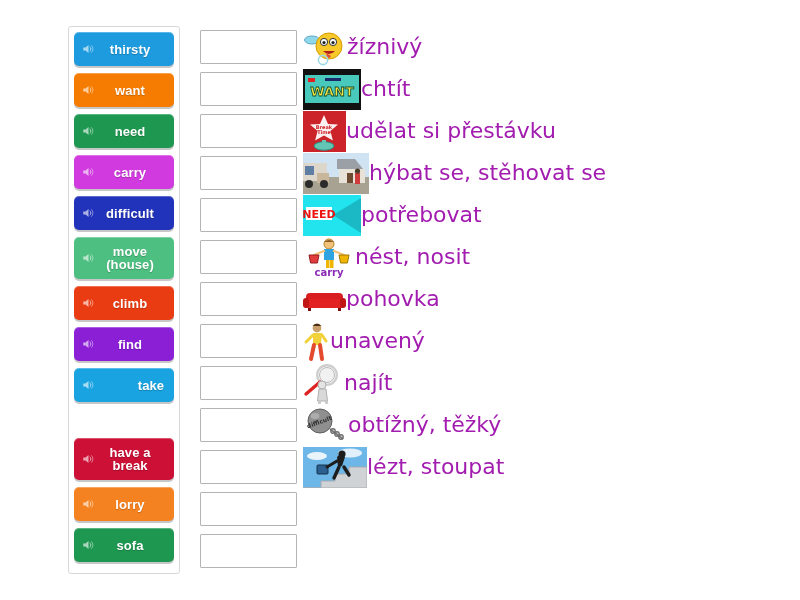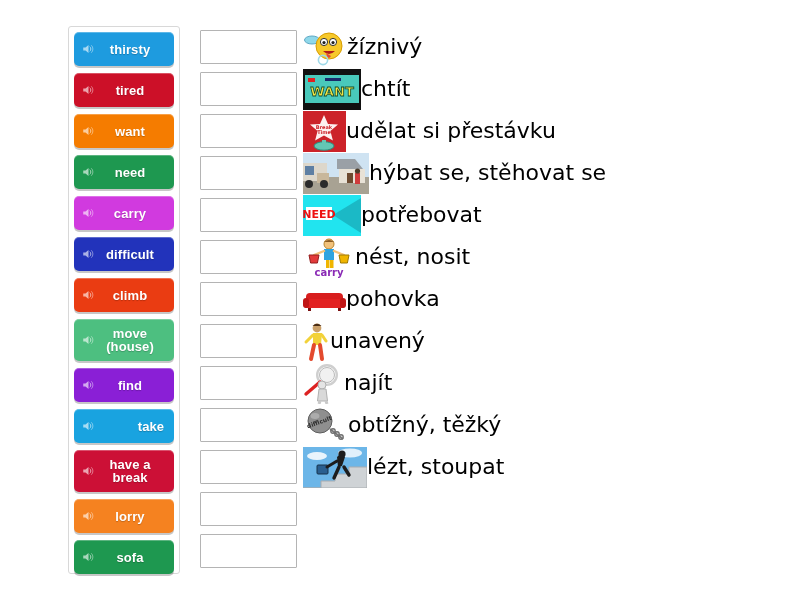--- a/index.html
+++ b/index.html
@@ -104,21 +104,21 @@
     flex: 0 0 auto;
     height: 41px;
     display: flex;
     align-items: center;
     justify-content: flex-start;
     overflow: hidden;
   }
   .thumb svg { display: block; }
   .answer-text {
     font-size: 22px;
-    color: #000000;
+    color: #a21caf;
     line-height: 24px;
     white-space: nowrap;
     font-family: "DejaVu Sans", sans-serif;
     text-align: right;
   }
 </style>
 </head>
 <body>
 
 <div id="app">
@@ -128,30 +128,20 @@
         <div class="tile" style="background: rgb(30, 155, 223);">
           <span class="speaker-icon">
             <svg viewBox="0 0 16 16" width="13" height="12" aria-hidden="true">
               <path d="M1 6h3l4-3.2v10.4L4 10H1z" fill="#ffffff"></path>
               <path d="M10 5.2a3.6 3.6 0 0 1 0 5.6" stroke="#ffffff" stroke-width="1.3" fill="none" stroke-linecap="round"></path>
               <path d="M12.1 3.4a6.3 6.3 0 0 1 0 9.2" stroke="#ffffff" stroke-width="1.1" fill="none" stroke-linecap="round" opacity=".85"></path>
             </svg>
           </span>
           <span class="tile-label">thirsty</span>
         </div>
-        <div class="tile" style="background: rgb(204, 16, 40);">
-          <span class="speaker-icon">
-            <svg viewBox="0 0 16 16" width="13" height="12" aria-hidden="true">
-              <path d="M1 6h3l4-3.2v10.4L4 10H1z" fill="#ffffff"></path>
-              <path d="M10 5.2a3.6 3.6 0 0 1 0 5.6" stroke="#ffffff" stroke-width="1.3" fill="none" stroke-linecap="round"></path>
-              <path d="M12.1 3.4a6.3 6.3 0 0 1 0 9.2" stroke="#ffffff" stroke-width="1.1" fill="none" stroke-linecap="round" opacity=".85"></path>
-            </svg>
-          </span>
-          <span class="tile-label">tired</span>
-        </div>
         <div class="tile" style="background: rgb(245, 124, 0);">
           <span class="speaker-icon">
             <svg viewBox="0 0 16 16" width="13" height="12" aria-hidden="true">
               <path d="M1 6h3l4-3.2v10.4L4 10H1z" fill="#ffffff"></path>
               <path d="M10 5.2a3.6 3.6 0 0 1 0 5.6" stroke="#ffffff" stroke-width="1.3" fill="none" stroke-linecap="round"></path>
               <path d="M12.1 3.4a6.3 6.3 0 0 1 0 9.2" stroke="#ffffff" stroke-width="1.1" fill="none" stroke-linecap="round" opacity=".85"></path>
             </svg>
           </span>
           <span class="tile-label">want</span>
         </div>
@@ -177,63 +167,63 @@
         </div>
         <div class="tile" style="background: rgb(34, 51, 187);">
           <span class="speaker-icon">
             <svg viewBox="0 0 16 16" width="13" height="12" aria-hidden="true">
               <path d="M1 6h3l4-3.2v10.4L4 10H1z" fill="#ffffff"></path>
               <path d="M10 5.2a3.6 3.6 0 0 1 0 5.6" stroke="#ffffff" stroke-width="1.3" fill="none" stroke-linecap="round"></path>
               <path d="M12.1 3.4a6.3 6.3 0 0 1 0 9.2" stroke="#ffffff" stroke-width="1.1" fill="none" stroke-linecap="round" opacity=".85"></path>
             </svg>
           </span>
           <span class="tile-label">difficult</span>
-        </div>
-        <div class="tile" style="background: rgb(234, 60, 18);">
-          <span class="speaker-icon">
-            <svg viewBox="0 0 16 16" width="13" height="12" aria-hidden="true">
-              <path d="M1 6h3l4-3.2v10.4L4 10H1z" fill="#ffffff"></path>
-              <path d="M10 5.2a3.6 3.6 0 0 1 0 5.6" stroke="#ffffff" stroke-width="1.3" fill="none" stroke-linecap="round"></path>
-              <path d="M12.1 3.4a6.3 6.3 0 0 1 0 9.2" stroke="#ffffff" stroke-width="1.1" fill="none" stroke-linecap="round" opacity=".85"></path>
-            </svg>
-          </span>
-          <span class="tile-label">climb</span>
         </div>
         <div class="tile two-line" style="background: rgb(77, 191, 128);">
           <span class="speaker-icon">
             <svg viewBox="0 0 16 16" width="13" height="12" aria-hidden="true">
               <path d="M1 6h3l4-3.2v10.4L4 10H1z" fill="#ffffff"></path>
               <path d="M10 5.2a3.6 3.6 0 0 1 0 5.6" stroke="#ffffff" stroke-width="1.3" fill="none" stroke-linecap="round"></path>
               <path d="M12.1 3.4a6.3 6.3 0 0 1 0 9.2" stroke="#ffffff" stroke-width="1.1" fill="none" stroke-linecap="round" opacity=".85"></path>
             </svg>
           </span>
           <span class="tile-label">move
 (house)</span>
         </div>
+        <div class="tile" style="background: rgb(234, 60, 18);">
+          <span class="speaker-icon">
+            <svg viewBox="0 0 16 16" width="13" height="12" aria-hidden="true">
+              <path d="M1 6h3l4-3.2v10.4L4 10H1z" fill="#ffffff"></path>
+              <path d="M10 5.2a3.6 3.6 0 0 1 0 5.6" stroke="#ffffff" stroke-width="1.3" fill="none" stroke-linecap="round"></path>
+              <path d="M12.1 3.4a6.3 6.3 0 0 1 0 9.2" stroke="#ffffff" stroke-width="1.1" fill="none" stroke-linecap="round" opacity=".85"></path>
+            </svg>
+          </span>
+          <span class="tile-label">climb</span>
+        </div>
         <div class="tile" style="background: rgb(138, 31, 214);">
           <span class="speaker-icon">
             <svg viewBox="0 0 16 16" width="13" height="12" aria-hidden="true">
               <path d="M1 6h3l4-3.2v10.4L4 10H1z" fill="#ffffff"></path>
               <path d="M10 5.2a3.6 3.6 0 0 1 0 5.6" stroke="#ffffff" stroke-width="1.3" fill="none" stroke-linecap="round"></path>
               <path d="M12.1 3.4a6.3 6.3 0 0 1 0 9.2" stroke="#ffffff" stroke-width="1.1" fill="none" stroke-linecap="round" opacity=".85"></path>
             </svg>
           </span>
           <span class="tile-label">find</span>
         </div>
         <div class="tile" style="background: rgb(25, 163, 224); padding-left: 42px;">
           <span class="speaker-icon">
             <svg viewBox="0 0 16 16" width="13" height="12" aria-hidden="true">
               <path d="M1 6h3l4-3.2v10.4L4 10H1z" fill="#ffffff"></path>
               <path d="M10 5.2a3.6 3.6 0 0 1 0 5.6" stroke="#ffffff" stroke-width="1.3" fill="none" stroke-linecap="round"></path>
               <path d="M12.1 3.4a6.3 6.3 0 0 1 0 9.2" stroke="#ffffff" stroke-width="1.1" fill="none" stroke-linecap="round" opacity=".85"></path>
             </svg>
           </span>
           <span class="tile-label">take</span>
         </div>
-        <div class="tile two-line" style="background: rgb(204, 16, 54);">
+        <div class="tile two-line" style="background: rgb(204, 16, 54); margin-top: 29px;">
           <span class="speaker-icon">
             <svg viewBox="0 0 16 16" width="13" height="12" aria-hidden="true">
               <path d="M1 6h3l4-3.2v10.4L4 10H1z" fill="#ffffff"></path>
               <path d="M10 5.2a3.6 3.6 0 0 1 0 5.6" stroke="#ffffff" stroke-width="1.3" fill="none" stroke-linecap="round"></path>
               <path d="M12.1 3.4a6.3 6.3 0 0 1 0 9.2" stroke="#ffffff" stroke-width="1.1" fill="none" stroke-linecap="round" opacity=".85"></path>
             </svg>
           </span>
           <span class="tile-label">have a
 break</span>
         </div>

